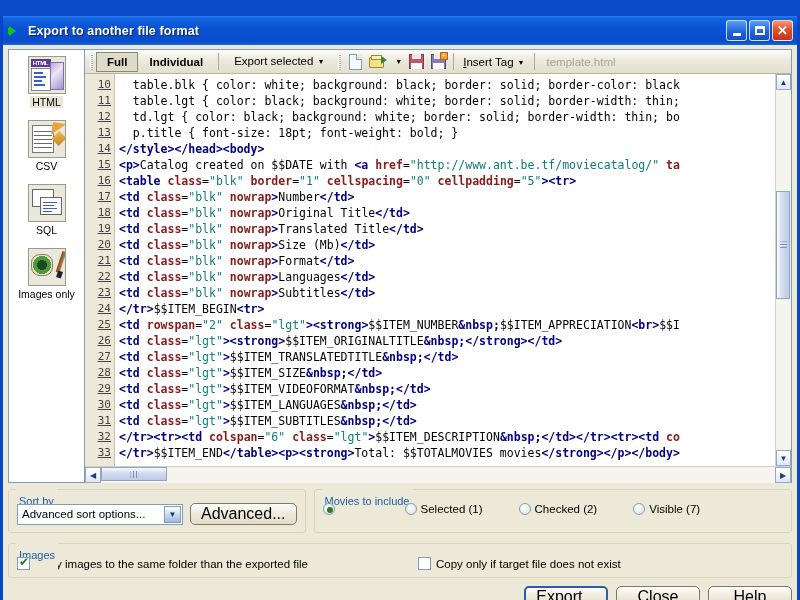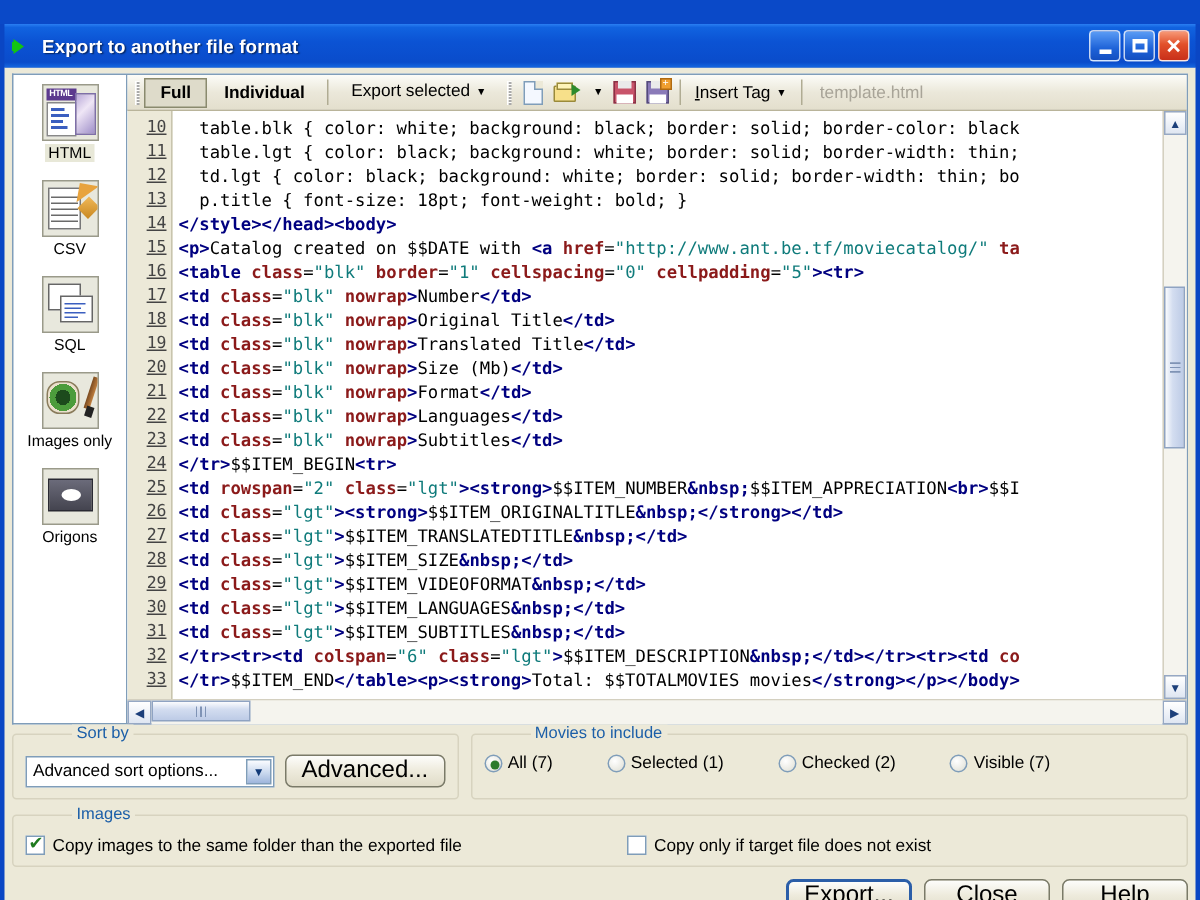--- a/index.html
+++ b/index.html
@@ -203,21 +203,21 @@
               border:1px solid #8fa3c2; }
   .hsb-thumb .rid { position:absolute; top:3px; left:50%; transform:translateX(-50%);
               height:7px; width:7px;
               background: repeating-linear-gradient(90deg,#7f93b5 0 1px,transparent 1px 3px); }
 
   
   .row-groups { display:flex; gap:8px; margin-top:6px; }
   .gb { border:1px solid #d7d3bf; border-radius:3px; position:relative; padding:13px 8px 7px 8px; }
   .gb > .gb-title {
     position:absolute; top:-7px; left:7px; background:#ece9d8;
-    padding:0 3px; color:#1c5fa8; font-size:11px;margin-left:32px;
+    padding:12px 3px; color:#1c5fa8; font-size:11px;
   }
   .gb-sort { flex:0 0 276px; display:flex; align-items:center; gap:7px; }
   .gb-movies { flex:1; display:flex; align-items:flex-start; gap:8px; }
   .gb-images { margin-top:10px; display:flex; align-items:center; }
 
   select.combo, .combo {
     width:166px; height:21px; font-size:11.5px;
     font-family:"Liberation Sans",sans-serif;
     border:1px solid #7f9db9; background:#fff;
     padding:0 20px 0 4px; line-height:19px; position:relative;
@@ -331,27 +331,20 @@
 
         <div class="side-item">
           <div class="side-ico ic-img">
             <div class="eye"></div>
             <div class="brush"></div>
               <div class="btip"></div>
           </div>
           <div class="side-label">Images only</div>
         </div>
 
-        <div class="side-item">
-          <div class="side-ico ic-org">
-            <div class="box"></div>
-              <div class="disc"></div>
-          </div>
-          <div class="side-label">Origons</div>
-        </div>
 
       </div>
 
       <div class="editor-wrap">
 
         <div class="toolbar">
           <div class="grip"></div>
           <div class="tb-toggle">
             <div class="tb-btn pressed">Full</div>
             <div class="tb-btn bold">Individual</div>

